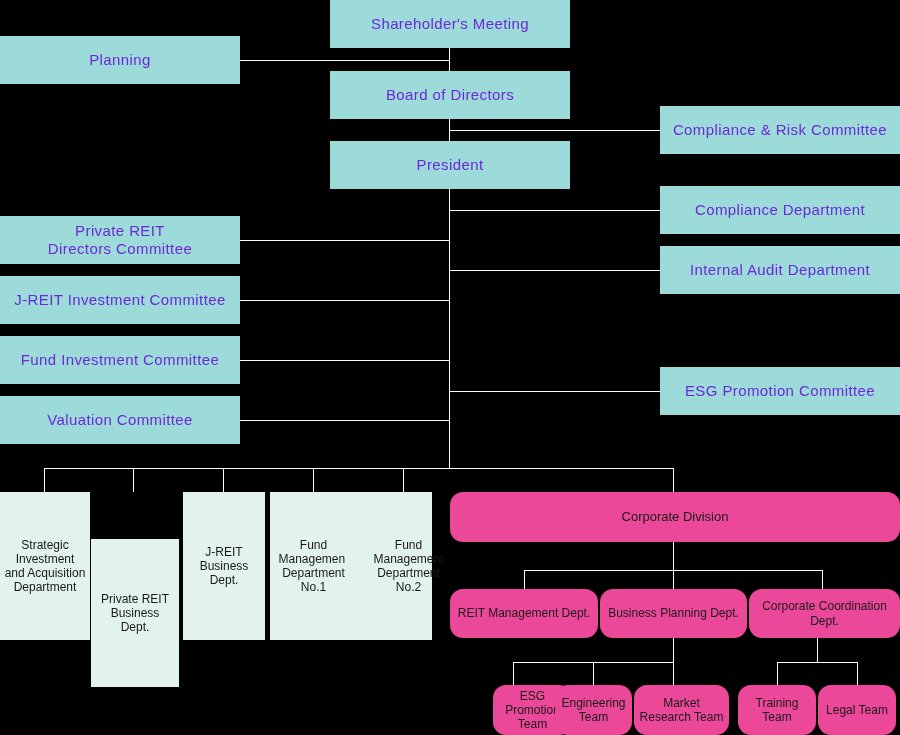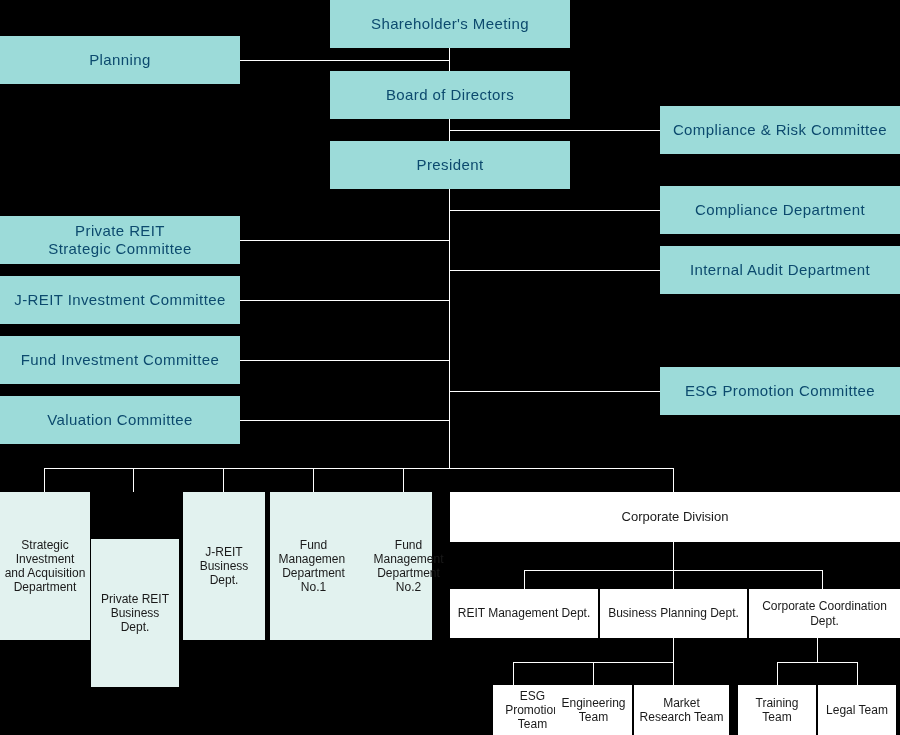--- a/index.html
+++ b/index.html
@@ -22,35 +22,36 @@
     display: flex;
     align-items: center;
     justify-content: center;
     text-align: center;
     line-height: 1.18;
     z-index: 3;
   }
   
   .teal {
     background: #9cdbd9;
-    color: #0c4a6e;
+    color: #6d28d9;
     font-size: 15px;
     letter-spacing: 0.4px;
   }
   
   .mint {
     background: #e2f2ef;
     color: #1a1a1a;
     font-size: 12px;
   }
   
   .gray {
-    background: #ffffff;
+    background: #ec4899;
     color: #1a1a1a;
     font-size: 12px;
+    border-radius: 13px;
   }
   .gray.wide { font-size: 13px; }
   .line {
     position: absolute;
     background: #ffffff;
     z-index: 1;
   }
   .line.v { width: 1px; }
   .line.h { height: 1px; }
   .node-label { display: block; padding: 0 4px; }
@@ -132,21 +133,21 @@
   <div class="node teal" style="left:660px; top:246px; width:240px; height:48px;">
     <span class="node-label">Internal Audit Department</span>
   </div>
 
   <div class="node teal" style="left:660px; top:367px; width:240px; height:48px;">
     <span class="node-label">ESG Promotion Committee</span>
   </div>
 
   <div class="node teal" style="left:0px; top:216px; width:240px; height:48px; flex-direction:column;">
     <span class="node-label">Private REIT</span>
-    <span class="node-label">Strategic Committee</span>
+    <span class="node-label">Directors Committee</span>
   </div>
 
   <div class="node teal" style="left:0px; top:276px; width:240px; height:48px;">
     <span class="node-label">J-REIT Investment Committee</span>
   </div>
 
   <div class="node teal" style="left:0px; top:336px; width:240px; height:48px;">
     <span class="node-label">Fund Investment Committee</span>
   </div>
 

